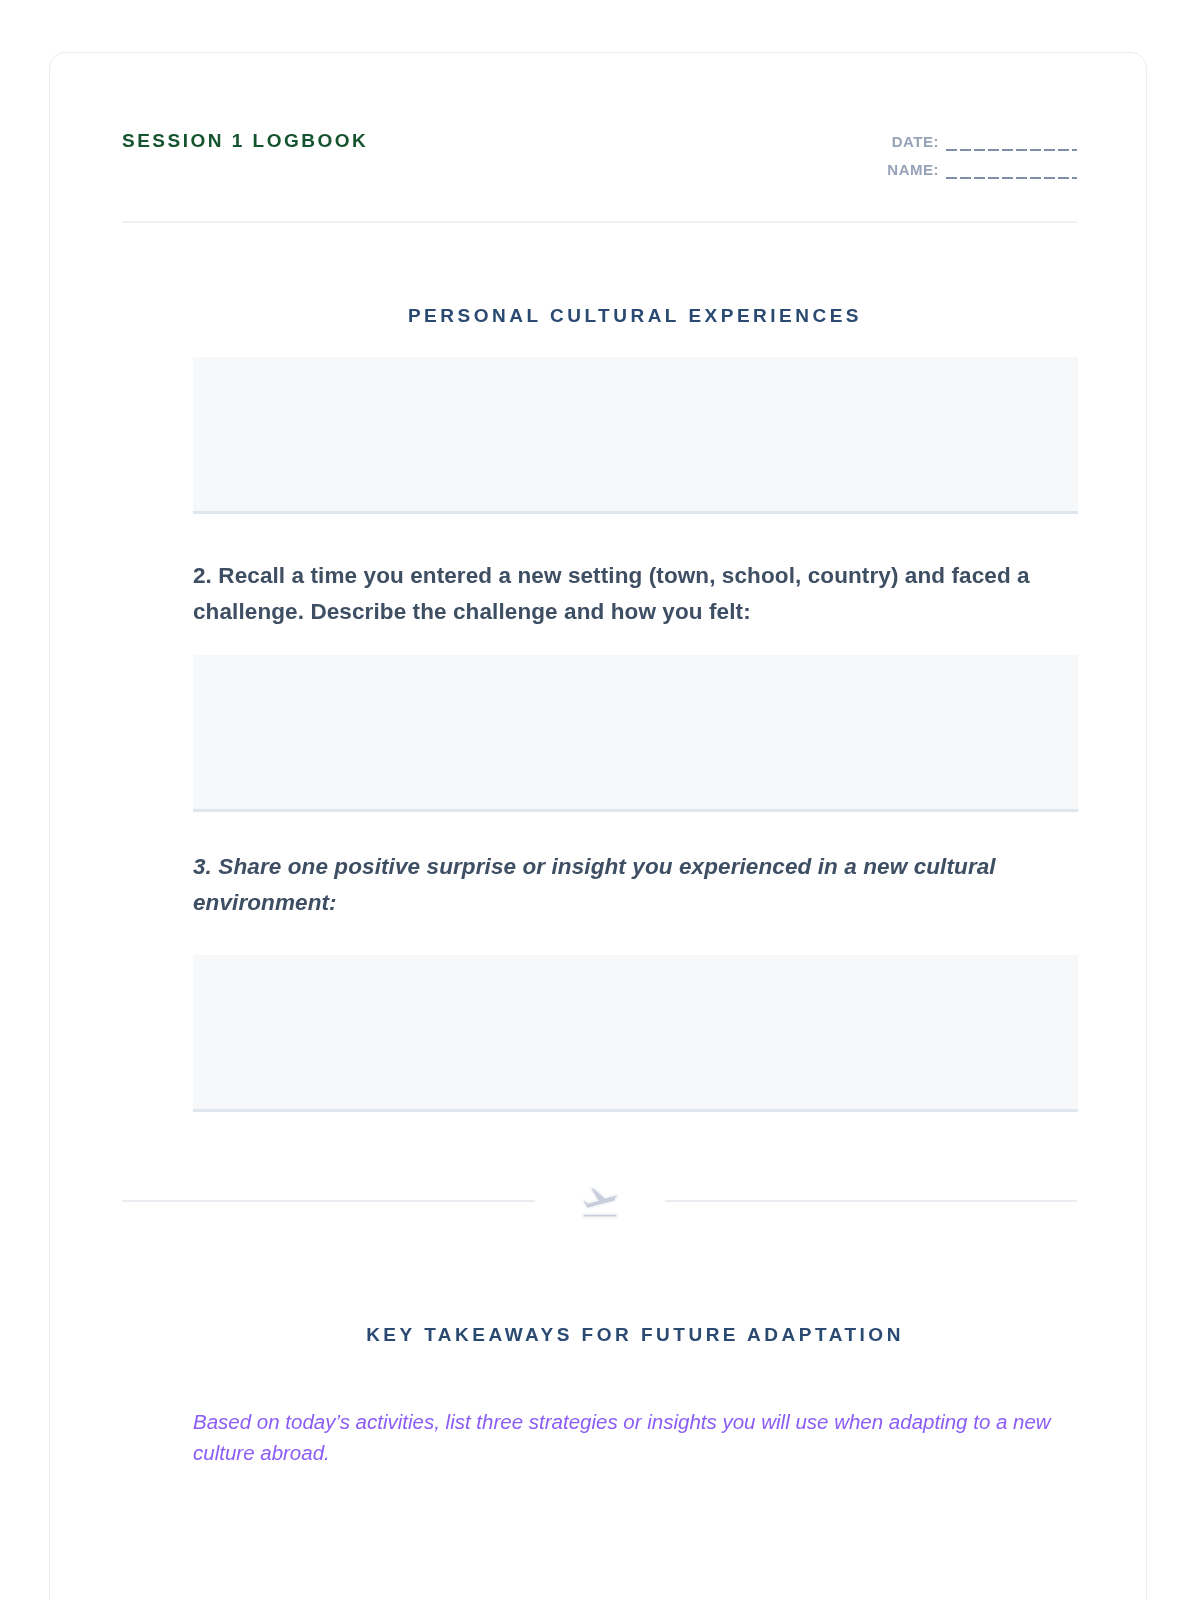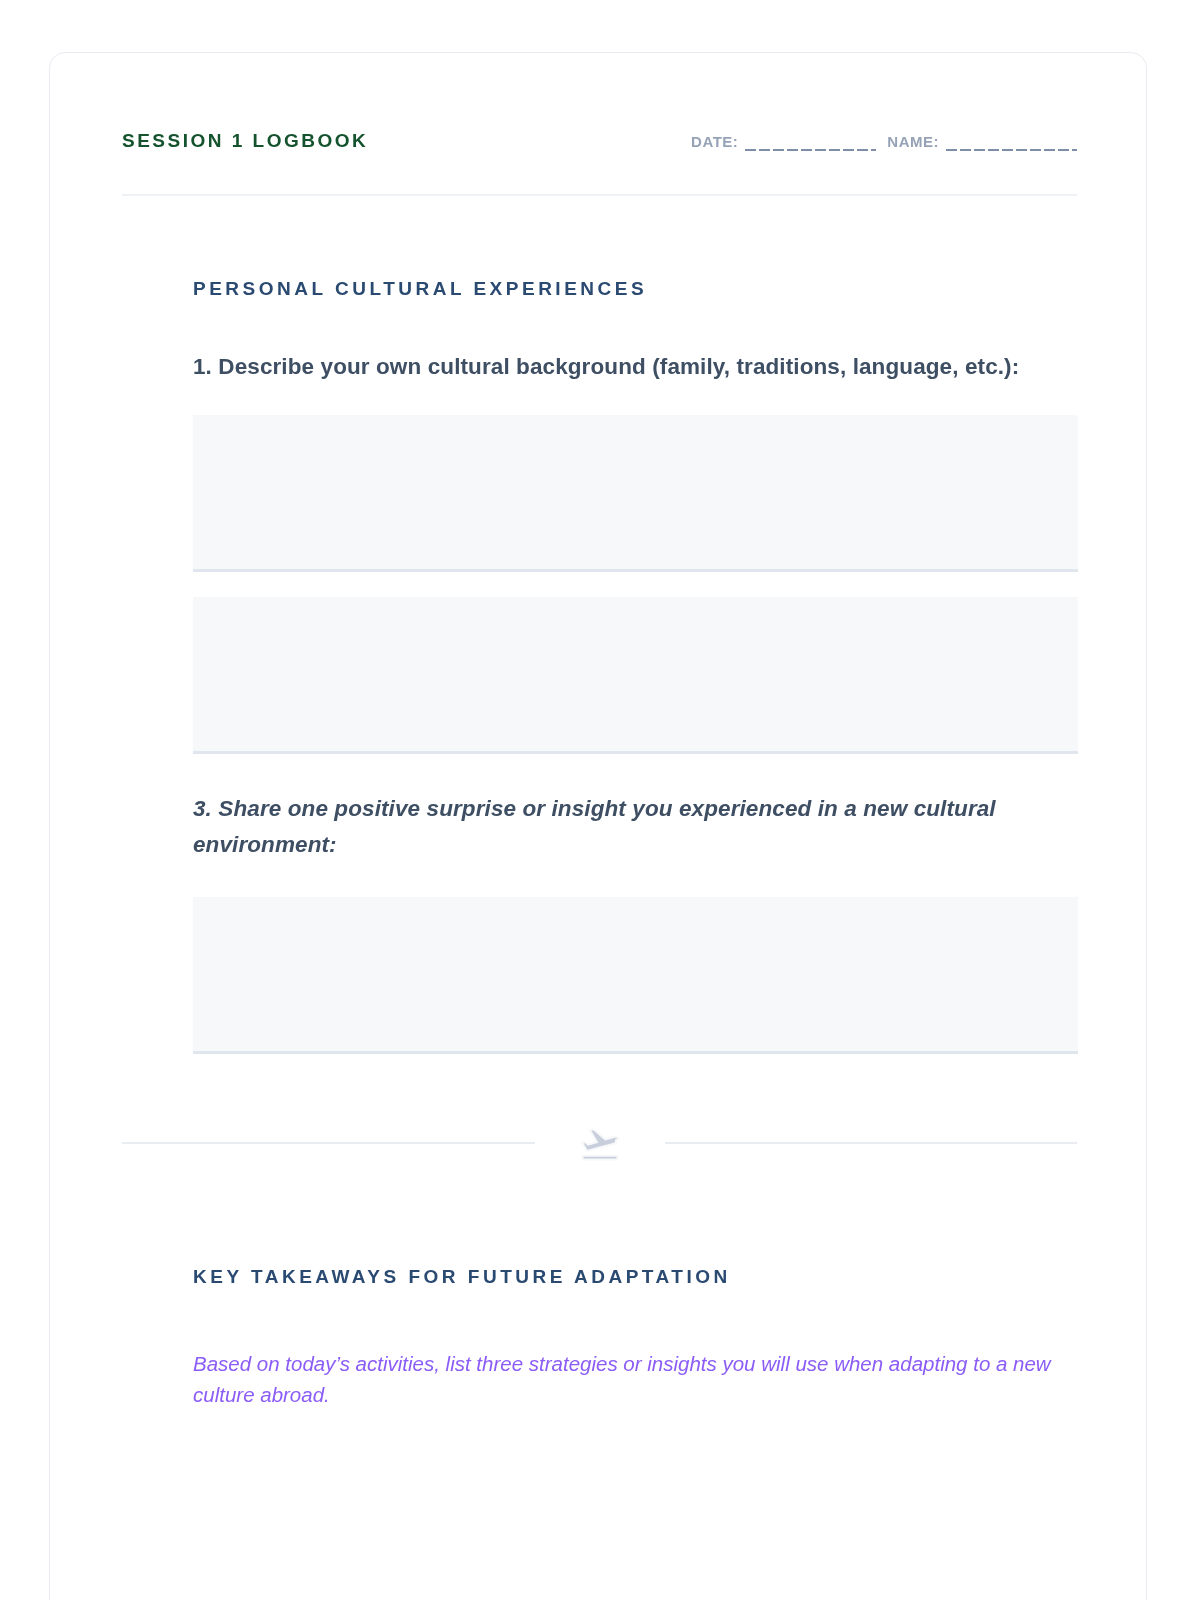--- a/index.html
+++ b/index.html
@@ -35,21 +35,21 @@
   .page-subtitle {
     margin-top: 9px;
     font-size: 19px;
     font-weight: bold;
     letter-spacing: 2.5px;
     color: #14532d;
   }
   .meta-block {
     margin-top: 13px;
     display: flex;
-    flex-direction: row;
+    flex-direction: column;
     gap: 11px;
   }
   .meta-row {
     display: flex;
     align-items: flex-end;
     justify-content: flex-end;
     gap: 7px;
   }
   .meta-label {
     font-size: 15px;
@@ -72,20 +72,21 @@
     height: 2px;
     background: #eef1f5;
   }
   
   .content { margin-left: 71px; margin-right: 0; }
   .section-heading {
     font-size: 19px;
     font-weight: bold;
     letter-spacing: 3.5px;
     color: #2b4a72;
+    text-align: center;
   }
   .section-heading.first { margin-top: 82px; }
   .question {
     font-size: 22.5px;
     font-weight: bold;
     color: #3e4e63;
     line-height: 36px;
     letter-spacing: 0.1px;
   }
   .q1 { margin-top: 49px; }
@@ -149,23 +150,23 @@
         <span class="meta-line"></span>
       </div>
     </div>
   </div>
 
   <div class="header-divider"></div>
 
   <div class="content">
     <div class="section-heading first">PERSONAL CULTURAL EXPERIENCES</div>
 
-    <div class="question q1">1. Describe your own cultural background (family, traditions, language, etc.):</div>
     <div class="answer-box box1"></div>
 
+    <div class="question q2">2. Recall a time you entered a new setting (town, school, country) and faced a challenge. Describe the challenge and how you felt:</div>
     <div class="answer-box box2"></div>
 
     <div class="question q3">3. Share one positive surprise or insight you experienced in a new cultural environment:</div>
     <div class="answer-box box3"></div>
   </div>
 
   <div class="section-divider">
     <div class="divider-line"></div>
     <div class="divider-icon-wrap">
       <svg width="44" height="44" viewBox="0 0 24 24" fill="#c8cedb" aria-hidden="true">

